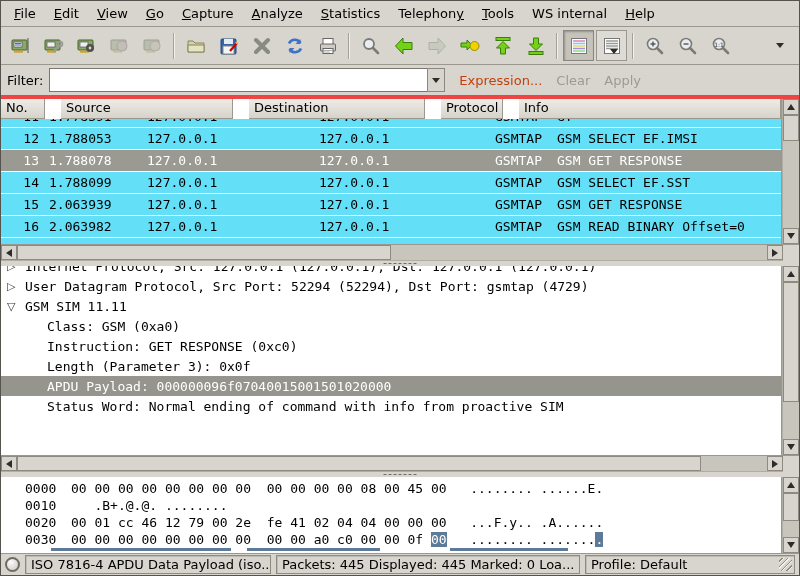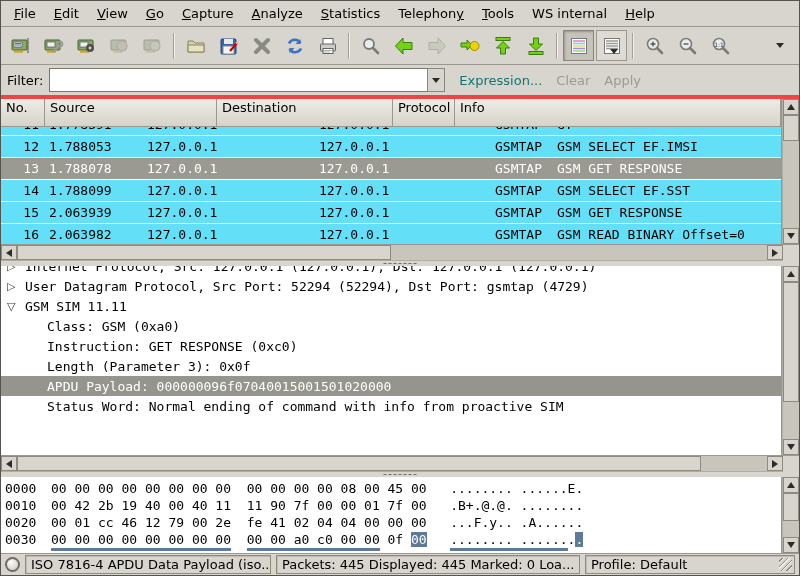--- a/index.html
+++ b/index.html
@@ -30,29 +30,29 @@
 
   
   .filterbar { height:34px; display:flex; align-items:center; padding:0 6px;
                border-bottom:4px solid #ef4444; flex:0 0 auto; }
   .filterbar label { margin-right:6px; }
   .filter-input { width:378px; height:24px; border:1px solid #7a766c;
                   border-right:none; background:#fff; padding:0 4px;
                   font-family:"DejaVu Sans", sans-serif; font-size:13px; }
   .filter-drop { width:18px; height:24px; background:#d8d5ce; border:1px solid #8a8780;
                  display:flex; align-items:center; justify-content:center; }
-  .flt-btn { margin-left:14px; color:#0f766e; }
+  .flt-btn { margin-left:14px; color:#c2410c; }
   .flt-btn.gray { color:#9d9a92; }
 
   
   .plist { height:146px; display:flex; flex:0 0 auto; background:#fff;
            border-bottom:1px solid #9b978e; }
   .plist-main { flex:1 1 auto; display:flex; flex-direction:column; overflow:hidden;
                 border-right:1px solid #9b978e; }
-  .phead { height:28px; display:flex; flex:0 0 auto; }
+  .phead { height:20px; display:flex; flex:0 0 auto;gap:16px; }
   .phead .hcell { background:linear-gradient(#efece6,#d6d3cb); border-right:1px solid #9b978e;
                   border-bottom:1px solid #9b978e; padding:1px 0 0 5px; overflow:hidden;
                   white-space:nowrap; }
   .c-no{width:44px;flex:0 0 auto;} .c-time{width:98px;flex:0 0 auto;}
   .c-src{width:172px;flex:0 0 auto;} .c-dst{width:176px;flex:0 0 auto;}
   .c-proto{width:62px;flex:0 0 auto;} .c-info{flex:1 1 auto;}
   .prow { height:22px; flex:0 0 auto; display:flex; align-items:center;
           background:#63dff7; border-bottom:1px solid #fff;
           font-family:"DejaVu Sans Mono", monospace; font-size:13px; white-space:nowrap; }
   .prow div { overflow:hidden; white-space:pre;padding-left:19px; }
@@ -99,21 +99,21 @@
   .dline.child { padding-left:46px; }
   .dline.selected { background:#95958d; color:#fff; }
   .dclip { height:10px; overflow:hidden; }
   .dclip .dline { margin-top:-10px; }
 
   
   .bytes { height:77px; flex:0 0 auto; display:flex; background:#fff;
            border-bottom:1px solid #9b978e; }
   .bytes-main { flex:1 1 auto; overflow:hidden; border-right:1px solid #9b978e;
                 font-family:"DejaVu Sans Mono", monospace; font-size:13px; padding:3px 0 0 4px; }
-  .hexrow { height:17px; display:flex; align-items:center; }
+  .hexrow { height:17px; display:flex; align-items:center;margin-left:20px; }
   .hexrow .off { width:46px; flex:0 0 auto; }
   .hexrow .hx, .hexrow .asc { white-space:pre; }
   .hexrow .asc { margin-left:3ch; }
   .hexrow .asc.selb { margin-left:0; }
   .selb { background:#5d7a99; color:#fff; }
   .sliver { display:flex; height:3px; margin-left:46px; }
   .sliver span { display:block; height:3px; }
   .sliver .s1{width:23ch;background:#5d7a99;} .sliver .g1{width:2ch;}
   .sliver .s2{width:17ch;background:#5d7a99;} .sliver .g2{width:9ch;}
   .sliver .s3{width:15ch;background:#5d7a99;}
@@ -451,21 +451,20 @@
 
   <div class="bytes">
     <div class="bytes-main">
       <div class="hexrow">
         <span class="off">0000</span>
           <span class="hx">00 00 00 00 00 00 00 00  00 00 00 00 08 00 45 00</span>
           <span class="asc">........ ......E.</span>
       </div>
       <div class="hexrow">
         <span class="off">0010</span>
-          <span class="hx">00 42 2b 19 40 00 40 11  11 90 7f 00 00 01 7f 00</span>
           <span class="asc">.B+.@.@. ........</span>
       </div>
       <div class="hexrow">
         <span class="off">0020</span>
           <span class="hx">00 01 cc 46 12 79 00 2e  fe 41 02 04 04 00 00 00</span>
           <span class="asc">...F.y.. .A......</span>
       </div>
       <div class="hexrow">
         <span class="off">0030</span>
           <span class="hx">00 00 00 00 00 00 00 00  00 00 a0 c0 00 00 0f </span>

